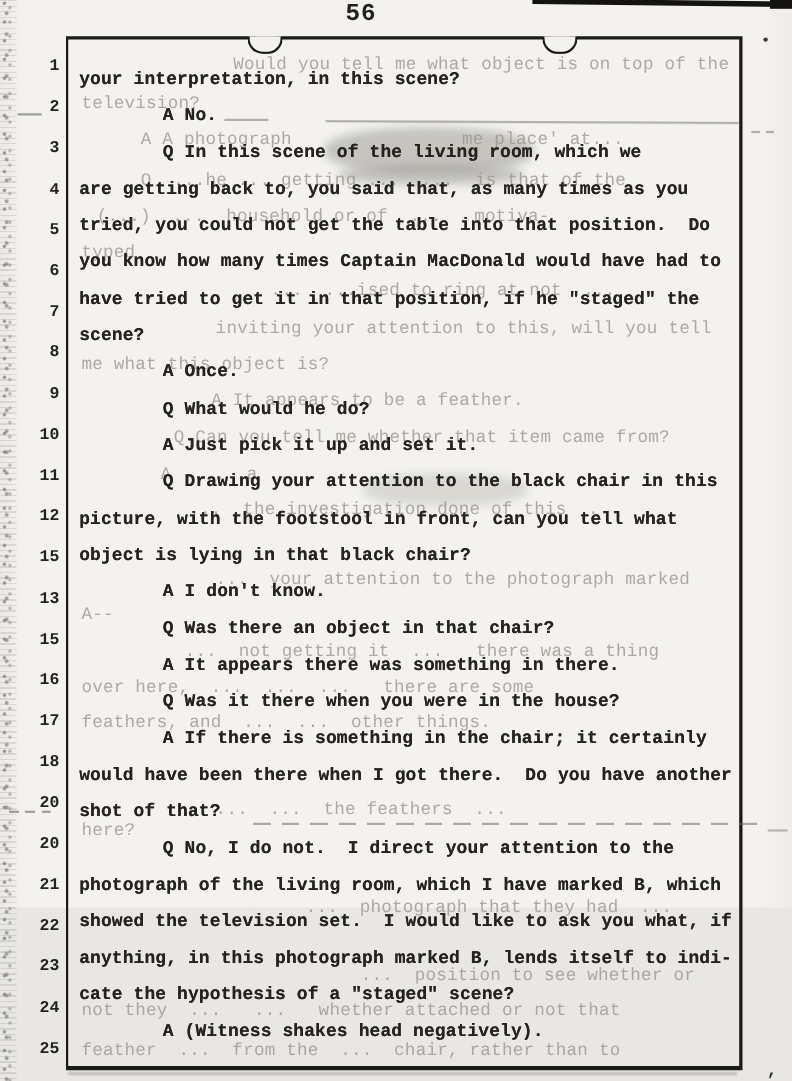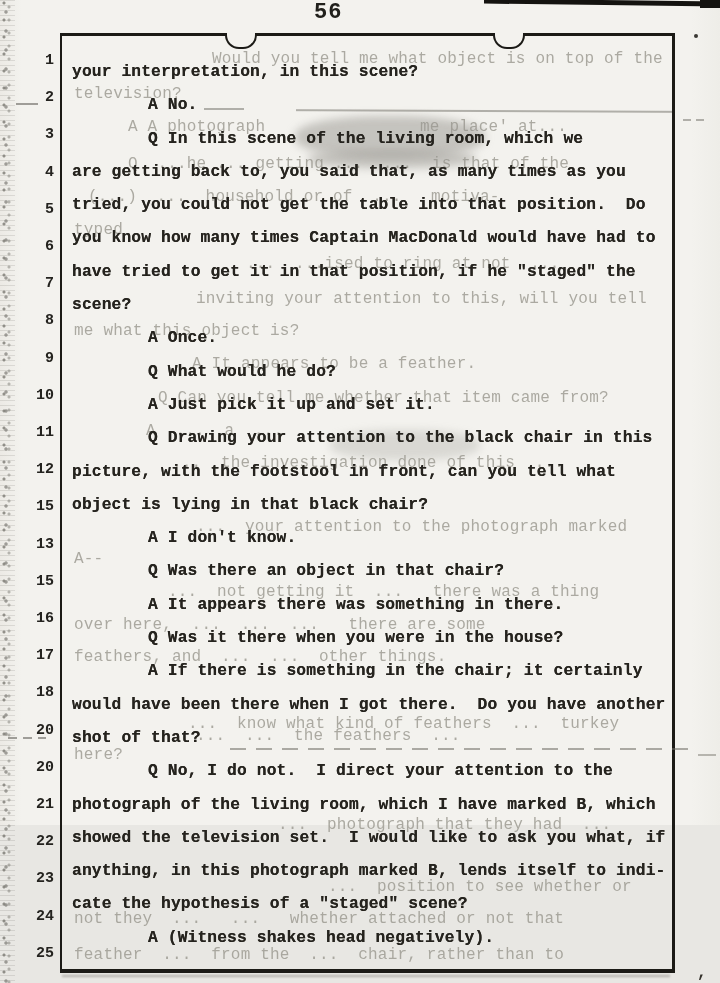--- a/index.html
+++ b/index.html
@@ -112,21 +112,20 @@
       <div class="gline" style="left: 146px; top: 356px; margin-left: 46px; --i: 10;">A It appears to be a feather.</div>
       <div class="gline" style="left: 158px; top: 390px; --i: 11;">Q Can you tell me whether that item came from?</div>
       <div class="gline" style="left: 146px; top: 423px; --i: 12;">A  ...  a  ...</div>
       <div class="gline" style="left: 172px; top: 455px; text-align: right; --i: 13;">...  the investigation done of this  ...</div>
       <div class="gline" style="left: 196px; top: 519px; --i: 14;">...  your attention to the photograph marked</div>
       <div class="gline" style="left: 74px; top: 551px; --i: 15;">A--</div>
       <div class="gline" style="left: 168px; top: 584px; --i: 16;">...  not getting it  ...   there was a thing</div>
       <div class="gline" style="left: 74px; top: 617px; --i: 17;">over here,  ...  ...  ...   there are some</div>
       <div class="gline" style="left: 74px; top: 649px; --i: 18;">feathers, and  ...  ...  other things.</div>
       <div class="gline" style="left: 196px; top: 680px; margin-top: 48px; --i: 19;">...  ...  the feathers  ...</div>
-      <div class="gline" style="left: 188px; top: 716px; --i: 20;">...  know what kind of feathers  ...  turkey</div>
       <div class="gline" style="left: 74px; top: 747px; --i: 21;">here?</div>
       <div class="gline" style="left: 278px; top: 817px; --i: 22;">...  photograph that they had  ...</div>
       <div class="gline" style="left: 328px; top: 879px; --i: 23;">...  position to see whether or</div>
       <div class="gline" style="left: 74px; top: 911px; --i: 24;">not they  ...   ...   whether attached or not that</div>
       <div class="gline" style="left: 74px; top: 947px; --i: 25;">feather  ...  from the  ...  chair, rather than to</div>
     </div>
 
   <div class="mark blob b1"></div>
   <div class="mark blob b2"></div>
   <div class="mark blob b3"></div>

